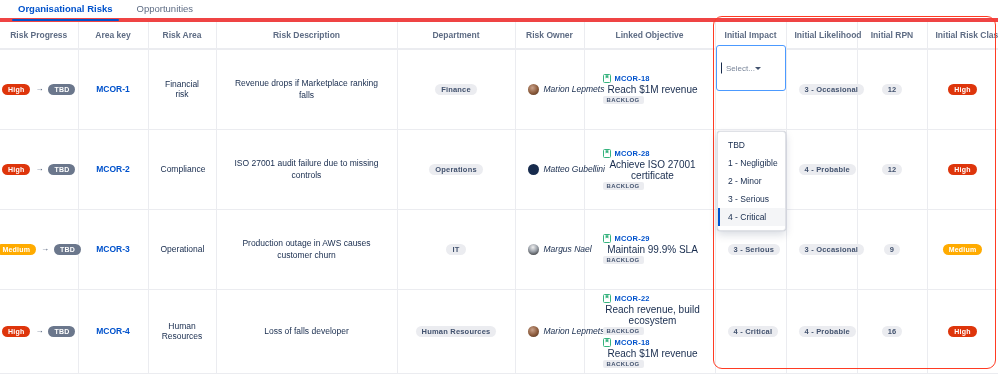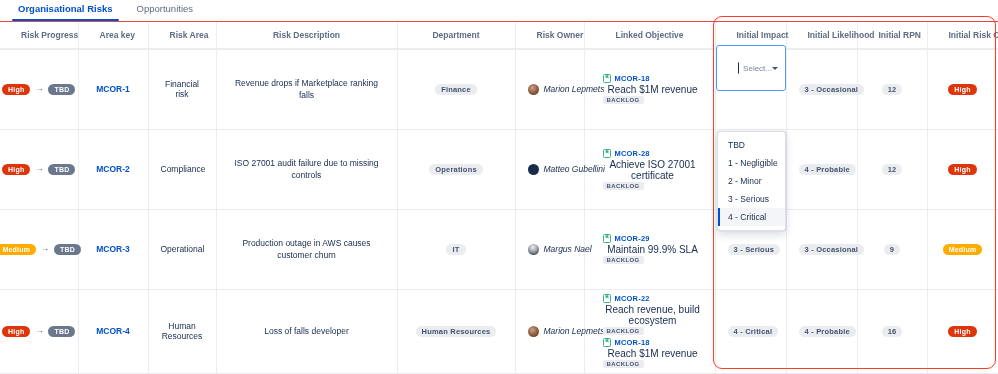--- a/index.html
+++ b/index.html
@@ -10,21 +10,21 @@
     background: #ffffff;
     font-family: "Liberation Sans", sans-serif;
     color: #172b4d;
   }
   #app { position: relative; width: 998px; height: 374px; }
 
   
   .tabbar {
     position: relative;
     height: 22px;
-    border-bottom: 1px solid #ef4444;
+    border-bottom: 4px solid #ef4444;
     display: flex;
     align-items: flex-start;
     padding-left: 8px;
     gap: 4px;
   }
   .tab {
     font-size: 9.5px;
     line-height: 12px;
     padding: 3px 10px 6px 10px;
     color: #5e6c84;
@@ -55,21 +55,21 @@
   }
   table.risk th {
     font-size: 8.5px;
     font-weight: 600;
     color: #5e6c84;
     height: 27px;
     text-align: center;
     border-right: 1px solid #ebecf0;
     border-bottom: 2px solid #ebecf0;
     background: #fff;
-    padding: 0 21px;
+    padding: 0 8px;
     vertical-align: middle;
     white-space: nowrap;
   }
   table.risk td {
     border-right: 1px solid #ebecf0;
     border-bottom: 1px solid #ebecf0;
     font-size: 8.5px;
     color: #172b4d;
     vertical-align: middle;
     text-align: center;
@@ -166,21 +166,21 @@
   .select-editor {
     position: absolute;
     background: #ffffff;
     border: 1.4px solid #4c9aff;
     border-radius: 3px;
     z-index: 50;
     display: flex;
     align-items: center;
     padding: 0 7px;
   }
-  .select-inner { display: flex; align-items: center; justify-content: flex-end; width: 100%; }
+  .select-inner { display: flex; align-items: center; justify-content: flex-start; width: 100%; }
   .select-placeholder {
     font-size: 8px;
     color: #7a869a;
     position: relative;
     padding-left: 2px;
   }
   .select-caret-wrap { display: flex; align-items: center; }
   .caret {
     width: 0; height: 0;
     border-left: 3.2px solid transparent;

